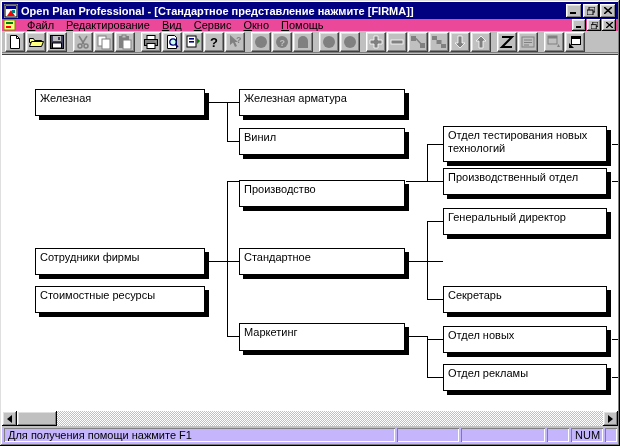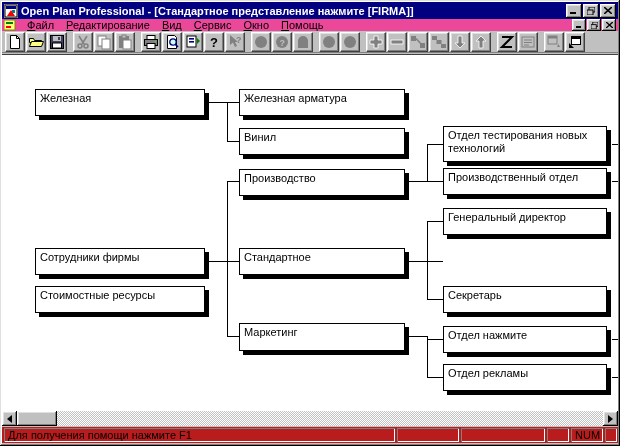--- a/index.html
+++ b/index.html
@@ -46,21 +46,21 @@
            background:repeating-conic-gradient(#fff 0% 25%, #c0c0c0 0% 50%) 0 0 / 2px 2px;}
   .sbtn{position:absolute;top:0;width:15px;height:15px;background:#c0c0c0;
         display:flex;align-items:center;justify-content:center;
         box-shadow:inset -1px -1px 0 #000,inset 1px 1px 0 #fff,inset -2px -2px 0 #808080,inset 2px 2px 0 #dfdfdf;}
   .sthumb{position:absolute;top:0;left:15px;width:40px;height:15px;background:#c0c0c0;
         box-shadow:inset -1px -1px 0 #000,inset 1px 1px 0 #fff,inset -2px -2px 0 #808080,inset 2px 2px 0 #dfdfdf;}
   .arrowglyph{width:0;height:0;border-style:solid;}
   .aleft{border-width:4px 5px 4px 0;border-color:transparent #000 transparent transparent;}
   .aright{border-width:4px 0 4px 5px;border-color:transparent transparent transparent #000;}
   
-  .statusbar{position:absolute;left:2px;top:427px;width:616px;height:16px;background:#b91c1c;
+  .statusbar{position:absolute;left:2px;top:427px;width:616px;height:16px;background:#c4b5fd;
              display:flex;align-items:stretch;gap:2px;padding:1px 1px 1px 2px;font-size:11px;}
   .panel{box-shadow:inset 1px 1px 0 #808080,inset -1px -1px 0 #fff;
          display:flex;align-items:center;padding:0 4px;white-space:nowrap;overflow:hidden;color:#000;}
   .p-main{flex:1;}
 </style>
 </head>
 <body>
 
 <div id="win">
 
@@ -297,29 +297,29 @@
   </div>
 
   <div class="canvas">
 
     <div class="node" style="left:33px;top:34px;width:170px;height:27px">Железная</div>
     <div class="node" style="left:33px;top:193px;width:170px;height:27px">Сотрудники фирмы</div>
     <div class="node" style="left:33px;top:231px;width:170px;height:27px">Стоимостные ресурсы</div>
 
     <div class="node" style="left:237px;top:34px;width:166px;height:27px">Железная арматура</div>
     <div class="node" style="left:237px;top:73px;width:166px;height:27px">Винил</div>
-    <div class="node" style="left:237px;top:114px;width:166px;height:27px">Производство</div>
+    <div class="node" style="left:237px;top:125px;width:166px;height:27px">Производство</div>
     <div class="node" style="left:237px;top:193px;width:166px;height:27px">Стандартное</div>
     <div class="node" style="left:237px;top:268px;width:166px;height:28px">Маркетинг</div>
 
     <div class="node" style="left:441px;top:71px;width:164px;height:36px">Отдел тестирования новых технологий</div>
     <div class="node" style="left:441px;top:113px;width:164px;height:27px">Производственный отдел</div>
     <div class="node" style="left:441px;top:153px;width:164px;height:27px">Генеральный директор</div>
     <div class="node" style="left:441px;top:231px;width:164px;height:27px">Секретарь</div>
-    <div class="node" style="left:441px;top:271px;width:164px;height:27px">Отдел нажмите</div>
+    <div class="node" style="left:441px;top:271px;width:164px;height:27px">Отдел новых</div>
     <div class="node" style="left:441px;top:309px;width:164px;height:27px">Отдел рекламы</div>
 
     <div class="hline" style="left:204px;top:47px;width:33px"></div>
     <div class="vline" style="left:225px;top:47px;height:40px"></div>
     <div class="hline" style="left:225px;top:86px;width:12px"></div>
 
     <div class="hline" style="left:204px;top:206px;width:33px"></div>
     <div class="vline" style="left:225px;top:126px;height:156px"></div>
     <div class="hline" style="left:225px;top:126px;width:12px"></div>
     <div class="hline" style="left:225px;top:281px;width:12px"></div>

